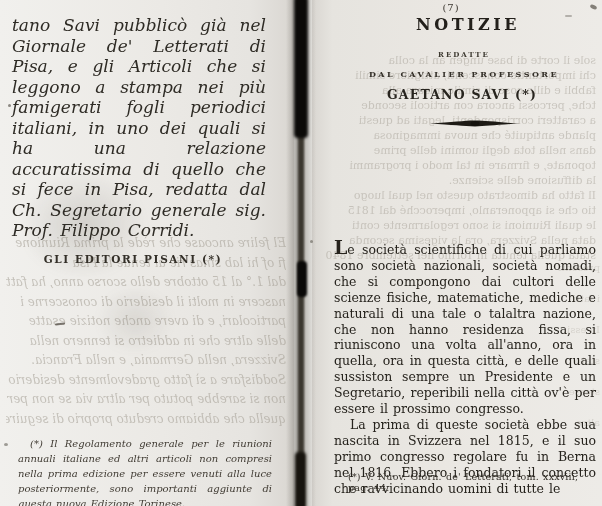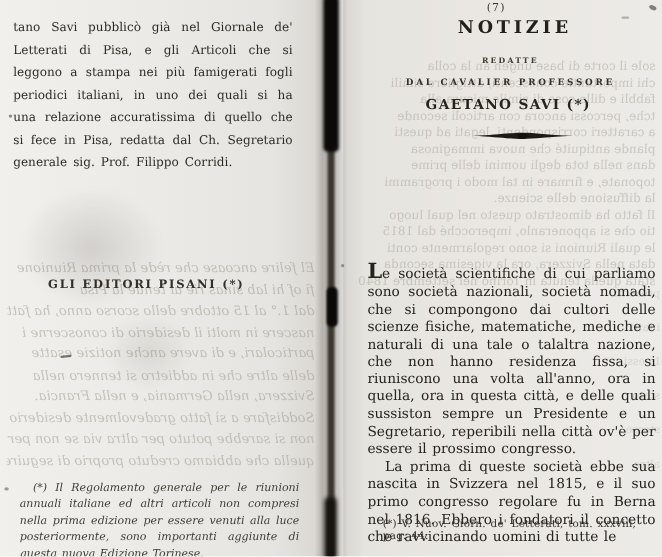--- a/index.html
+++ b/index.html
@@ -21,21 +21,21 @@
   
   .gutter-shade{position:absolute;left:286px;top:0;width:30px;height:506px;
     background:linear-gradient(to right,rgba(150,146,139,0) 0%,rgba(120,116,109,.55) 35%,rgba(90,86,79,.65) 50%,rgba(140,136,129,.45) 65%,rgba(170,167,160,0) 100%);}
   .gutter-core{position:absolute;left:298px;top:0;width:6px;height:506px;background:#3b372f;filter:blur(1.2px);}
   .gutter-top{position:absolute;left:294px;top:-4px;width:14px;height:142px;background:#0b0a08;filter:blur(1.6px);border-radius:4px;}
   .gutter-blob{position:absolute;left:297px;top:261px;width:10px;height:36px;background:#0a0908;filter:blur(1.1px);border-radius:4px;}
   .gutter-bottom{position:absolute;left:295px;top:452px;width:11px;height:58px;background:#17140f;filter:blur(1.8px);border-radius:4px;}
   
   .lp1,.lp2{
     position:absolute;left:12px;width:254px;margin:0;
-    font-size:11px;line-height:20.5px;
+    font-style:italic;font-size:17px;line-height:20.5px;
     text-align:justify;word-spacing:2px;color:#2e2b25;
   }
   .lp1{top:15px;}
   .lp2{top:158px;text-indent:20px;}
   .lsig{
     position:absolute;top:253px;left:12px;width:254px;padding-right:12px;
     text-align:center;font-weight:bold;font-size:10.5px;letter-spacing:1.6px;color:#332f28;
   }
   .lfoot{
     position:absolute;top:436px;left:18px;width:254px;

